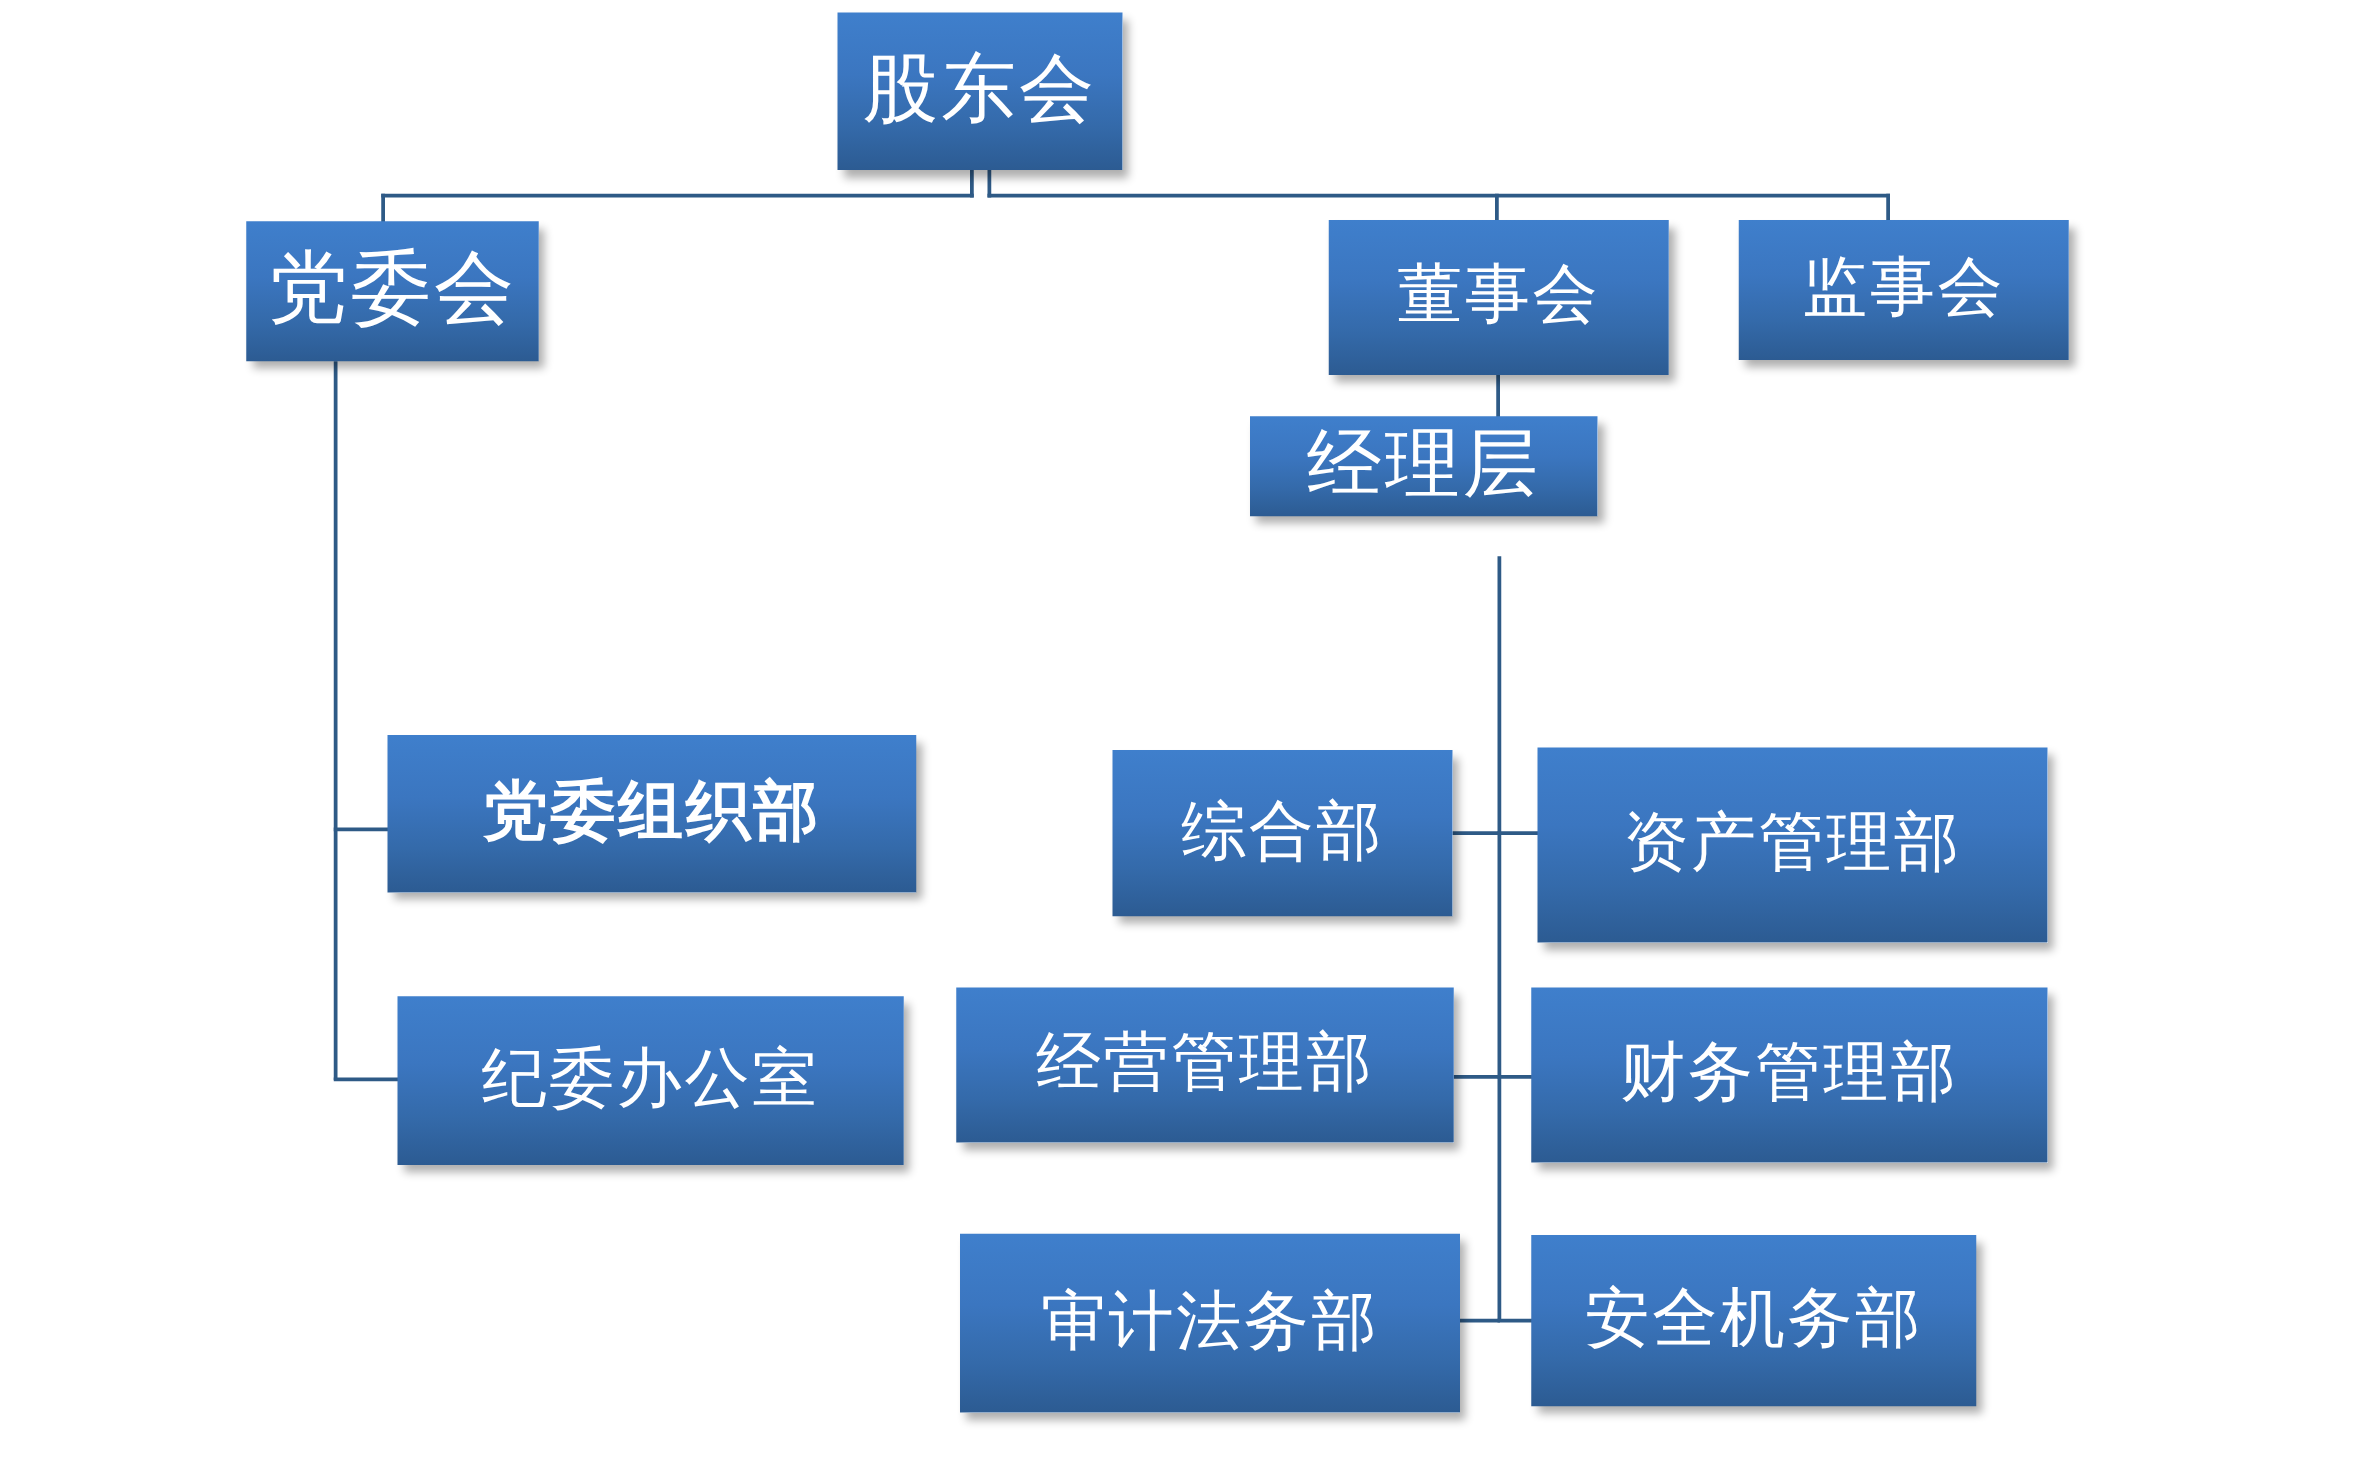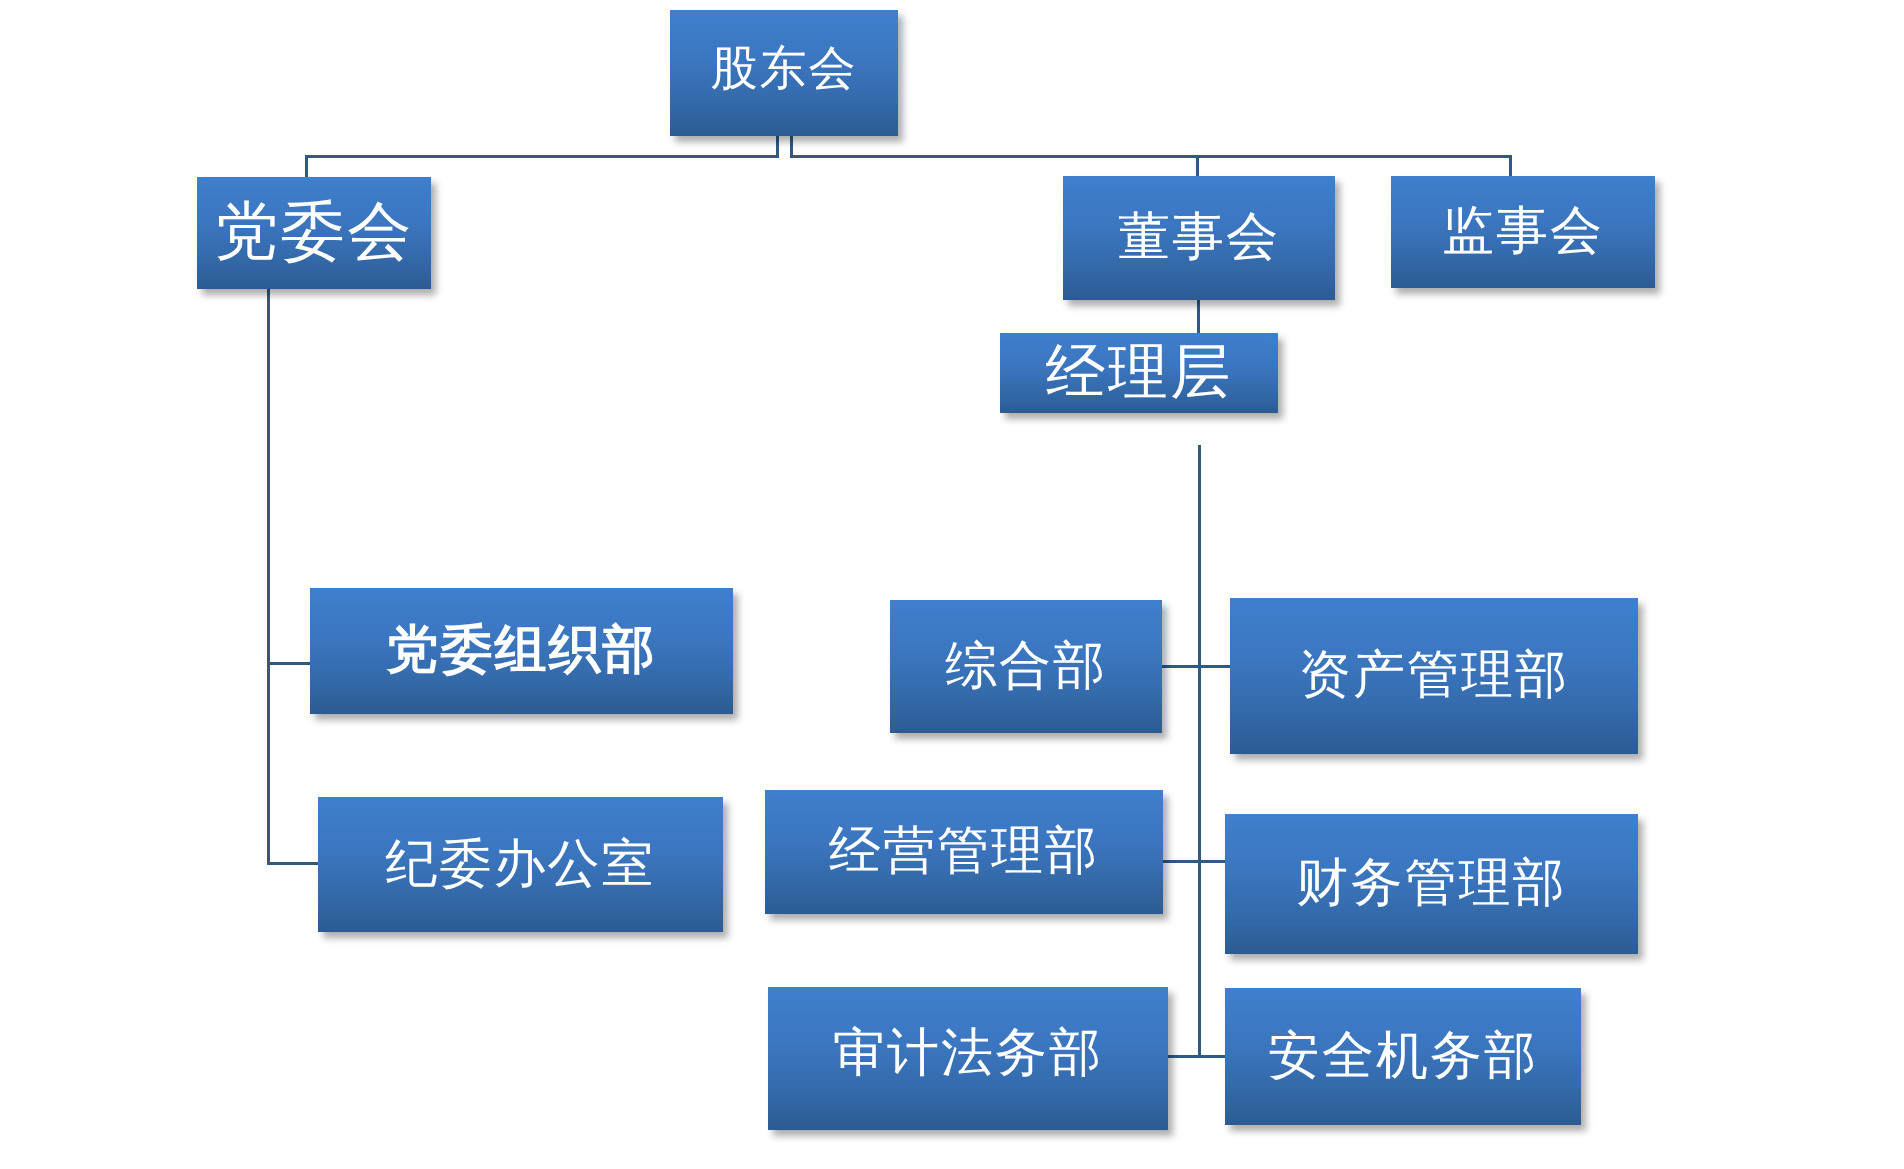--- a/index.html
+++ b/index.html
@@ -63,21 +63,21 @@
       <div class="conn h" style="left: 267px; top: 862px; width: 54px; background: rgb(46, 90, 134);"></div>
       <div class="conn v" style="left: 1198px; top: 445px; height: 612px; background: rgb(46, 90, 134);"></div>
       <div class="conn h" style="left: 1162px; top: 665px; width: 38px; background: rgb(46, 90, 134);"></div>
       <div class="conn h" style="left: 1198px; top: 665px; width: 34px; background: rgb(46, 90, 134);"></div>
       <div class="conn h" style="left: 1163px; top: 860px; width: 37px; background: rgb(46, 90, 134);"></div>
       <div class="conn h" style="left: 1198px; top: 860px; width: 29px; background: rgb(46, 90, 134);"></div>
       <div class="conn h" style="left: 1168px; top: 1055px; width: 32px; background: rgb(46, 90, 134);"></div>
       <div class="conn h" style="left: 1198px; top: 1055px; width: 29px; background: rgb(46, 90, 134);"></div>
     </div>
   <div id="node-layer">
-      <div class="node" style="left: 670px; top: 10px; width: 228px; height: 126px; font-size: 47px; font-family: Liberation Mono, monospace;">
+      <div class="node" style="left: 670px; top: 10px; width: 228px; height: 126px; font-size: 60px;">
         <span class="label">股东会</span>
       </div>
       <div class="node" style="left: 197px; top: 177px; width: 234px; height: 112px; font-size: 64px;">
         <span class="label">党委会</span>
       </div>
       <div class="node" style="left: 1063px; top: 176px; width: 272px; height: 124px; font-size: 52px;">
         <span class="label">董事会</span>
       </div>
       <div class="node" style="left: 1391px; top: 176px; width: 264px; height: 112px; font-size: 52px;">
         <span class="label">监事会</span>
@@ -93,23 +93,23 @@
       </div>
       <div class="node" style="left: 890px; top: 600px; width: 272px; height: 133px; font-size: 52px;">
         <span class="label">综合部</span>
       </div>
       <div class="node" style="left: 1230px; top: 598px; width: 408px; height: 156px; font-size: 52px;">
         <span class="label">资产管理部</span>
       </div>
       <div class="node" style="left: 765px; top: 790px; width: 398px; height: 124px; font-size: 52px;">
         <span class="label">经营管理部</span>
       </div>
-      <div class="node" style="left: 1225px; top: 790px; width: 413px; height: 140px; font-size: 52px; margin-top: 24px;">
+      <div class="node" style="left: 1225px; top: 790px; width: 413px; height: 140px; font-size: 52px;">
         <span class="label">财务管理部</span>
       </div>
-      <div class="node" style="left: 768px; top: 987px; width: 400px; height: 143px; font-size: 52px; font-family: Liberation Mono, monospace;">
+      <div class="node" style="left: 768px; top: 987px; width: 400px; height: 143px; font-size: 52px;">
         <span class="label">审计法务部</span>
       </div>
       <div class="node" style="left: 1225px; top: 988px; width: 356px; height: 137px; font-size: 52px;">
         <span class="label">安全机务部</span>
       </div>
     </div>
 </div>
 
 </body></html>

